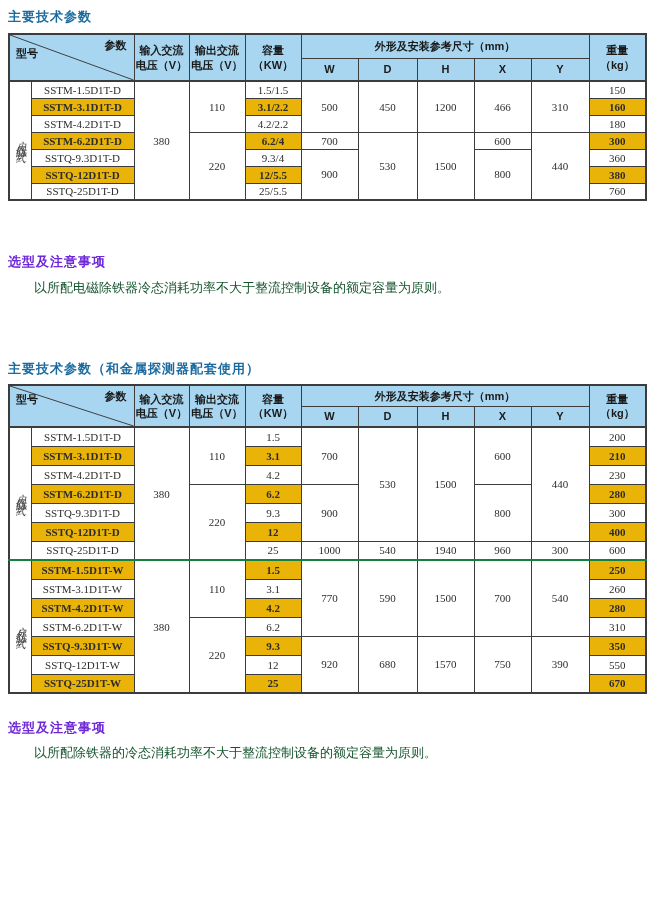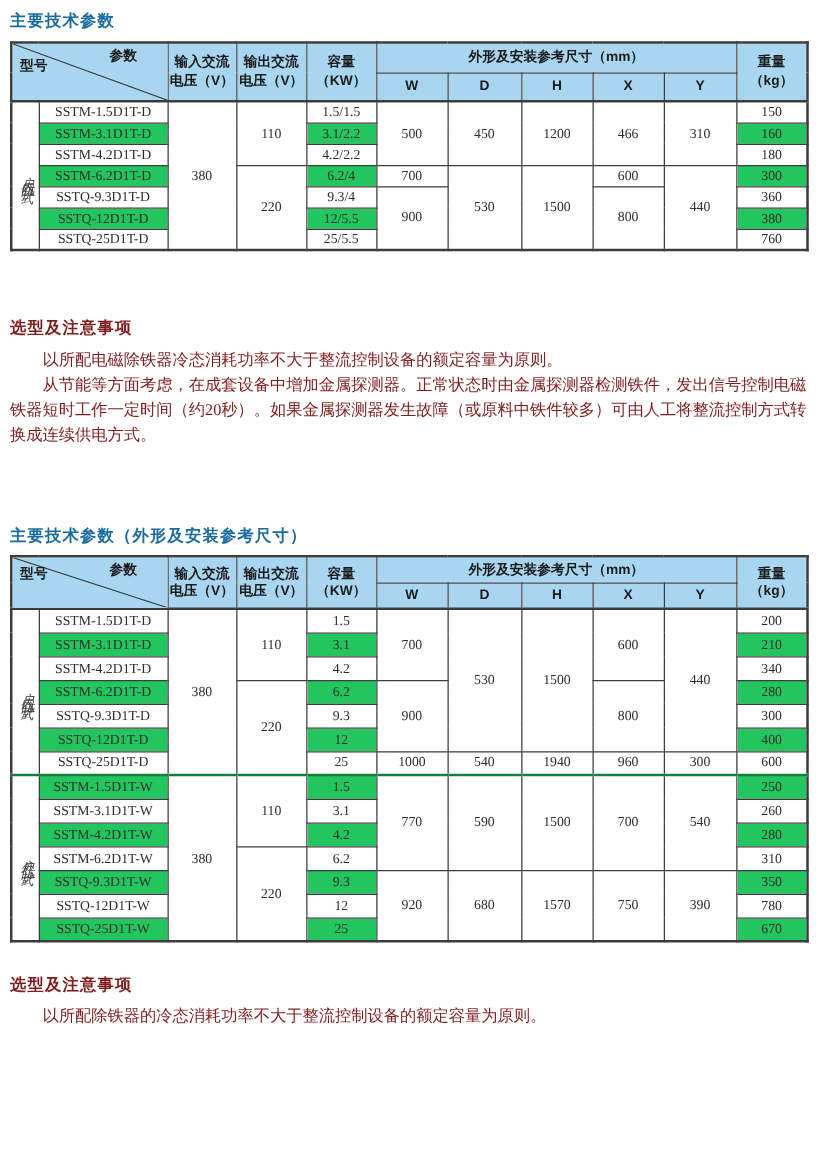--- a/index.html
+++ b/index.html
@@ -46,55 +46,55 @@
   .t1 tbody tr { height: 17px; }
   .t2 thead tr.hrow1 { height: 21px; }
   .t2 thead tr.hrow2 { height: 21px; }
   .t2 tbody tr { height: 19px; }
   td.model, td.num {
     font-family: "Liberation Serif", "DejaVu Serif", serif;
     font-size: 11px;
     color: #2d2d2d;
     background: #ffffff;
   }
-  td.hl { background: #22c55e; }
+  td.hl { background: #eab308; font-weight: bold; }
   td.grp {
     background: #ffffff;
     font-size: 10px;
     color: #444;
     writing-mode: vertical-rl;
     text-orientation: upright;
     letter-spacing: 3px;
     font-style: italic;
     padding: 2px 0;
   }
   tr.grp2-start td { border-top: 2px solid #15803d; }
   
   th.diag { position: relative; padding: 0; }
   th.diag svg { position: absolute; inset: 0; width: 100%; height: 100%; }
-  th.diag .corner-tr { position: absolute; top: 3px; right: 24px; font-size: 11px; }
+  th.diag .corner-tr { position: absolute; top: 3px; right: 7px; font-size: 11px; }
   th.diag .corner-bl { position: absolute; bottom: 20px; left: 6px; font-size: 11px; }
   
   .note {
     margin-top: 10px;
     font-size: 11px;
     font-style: italic;
     color: #4a7cb0;
     letter-spacing: 1px;
   }
   .body-heading {
     font-size: 13px; font-weight: bold;
-    color: #7f1d1d;
+    color: #6d28d9;
     letter-spacing: 1px;
     font-family: Liberation Mono, monospace;
   }
   p.body-text {
     font-family: "Liberation Serif", "DejaVu Serif", serif;
     font-size: 13px;
-    color: #7f1d1d;
+    color: #14532d;
     line-height: 20px;
     text-indent: 2em;
     text-align: justify;
   }
   .mt-sec1 { margin-top: 52px; }
   .mt-p1   { margin-top: 7px; }
   .mt-t2   { margin-top: 62px; margin-bottom: 6px; }
   .mt-bot  { margin-top: 41px; line-height: 21px; }
   .mt-sec2 { margin-top: 25px; }
   .mt-p2   { margin-top: 6px; }
@@ -194,23 +194,22 @@
         <td class="model">SSTQ-25D1T-D</td>
         <td class="num">25/5.5</td>
         <td class="num">760</td>
       </tr>
     </tbody>
   </table>
 
 
   <div class="body-heading mt-sec1">选型及注意事项</div>
   <p class="body-text mt-p1">以所配电磁除铁器冷态消耗功率不大于整流控制设备的额定容量为原则。</p>
-  <p class="body-text">从节能等方面考虑，在成套设备中增加金属探测器。正常状态时由金属探测器检测铁件，发出信号控制电磁铁器短时工作一定时间（约20秒）。如果金属探测器发生故障（或原料中铁件较多）可由人工将整流控制方式转换成连续供电方式。</p>
-
-  <div class="sec-title mt-t2">主要技术参数（外形及安装参考尺寸）</div>
+
+  <div class="sec-title mt-t2">主要技术参数（和金属探测器配套使用）</div>
 
   <table class="ptable t2">
     <colgroup>
       <col style="width:22px">
         <col style="width:103px">
         <col style="width:55px">
         <col style="width:56px">
       <col style="width:56px">
         <col style="width:57px">
         <col style="width:59px">
@@ -258,21 +257,21 @@
         <td class="num">200</td>
       </tr>
       <tr>
         <td class="model hl">SSTM-3.1D1T-D</td>
         <td class="num hl">3.1</td>
         <td class="num hl">210</td>
       </tr>
       <tr>
         <td class="model">SSTM-4.2D1T-D</td>
         <td class="num">4.2</td>
-        <td class="num">340</td>
+        <td class="num">230</td>
       </tr>
       <tr>
         <td class="model hl">SSTM-6.2D1T-D</td>
         <td class="num" rowspan="4">220</td>
         <td class="num hl">6.2</td>
         <td class="num" rowspan="3">900</td>
         <td class="num" rowspan="3">800</td>
         <td class="num hl">280</td>
       </tr>
       <tr>
@@ -331,21 +330,21 @@
         <td class="num" rowspan="3">920</td>
         <td class="num" rowspan="3">680</td>
         <td class="num" rowspan="3">1570</td>
         <td class="num" rowspan="3">750</td>
         <td class="num" rowspan="3">390</td>
         <td class="num hl">350</td>
       </tr>
       <tr>
         <td class="model">SSTQ-12D1T-W</td>
         <td class="num">12</td>
-        <td class="num">780</td>
+        <td class="num">550</td>
       </tr>
       <tr>
         <td class="model hl">SSTQ-25D1T-W</td>
         <td class="num hl">25</td>
         <td class="num hl">670</td>
       </tr>
     </tbody>
   </table>
 
   <div class="body-heading mt-sec2">选型及注意事项</div>

